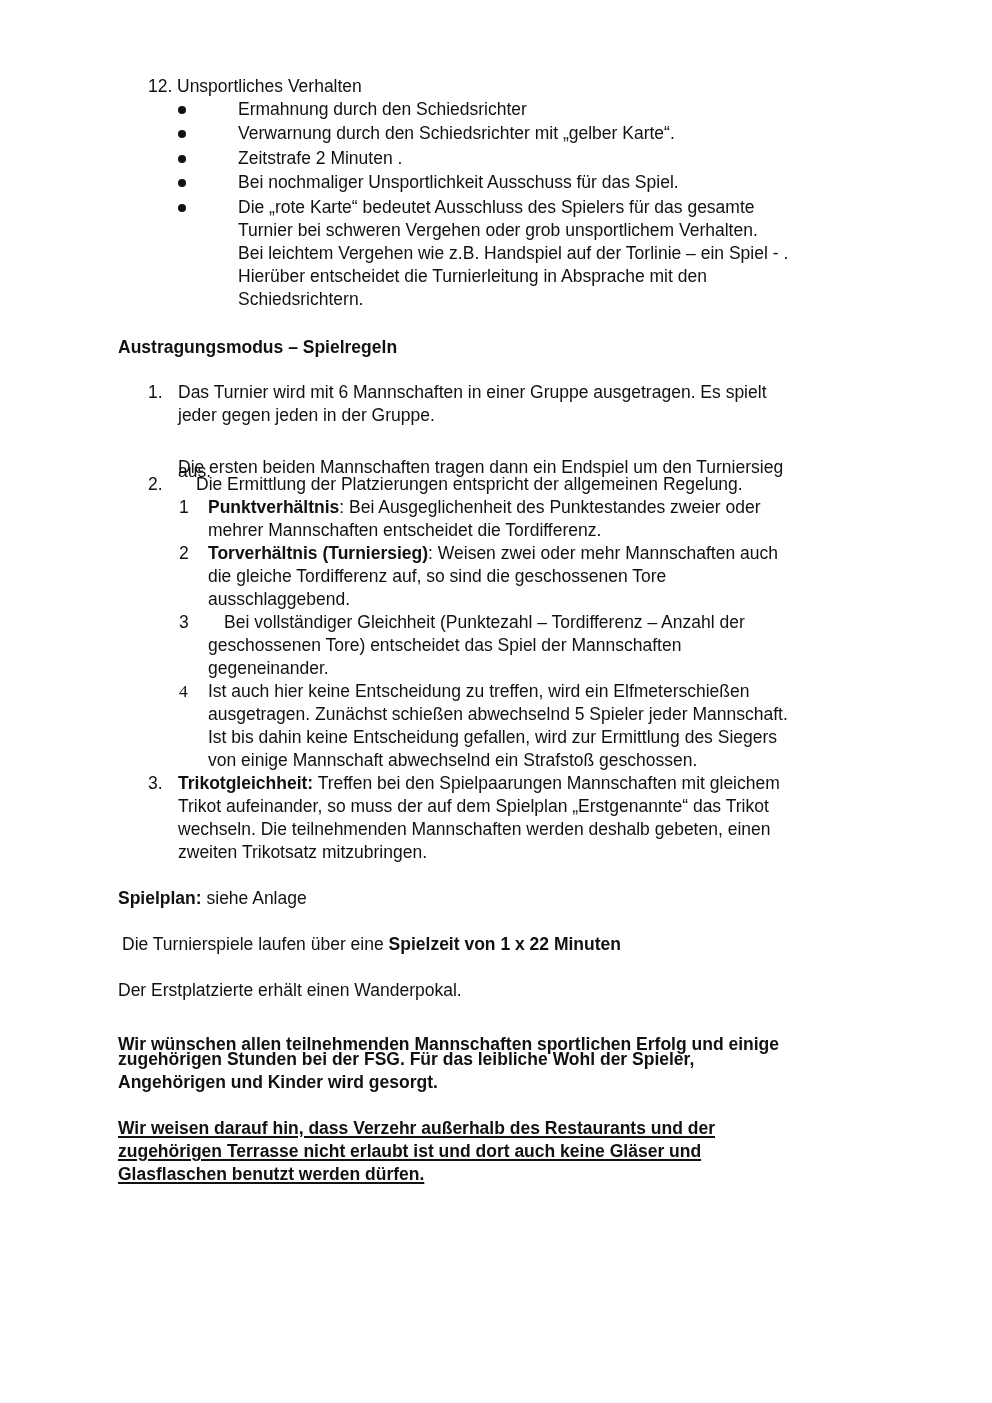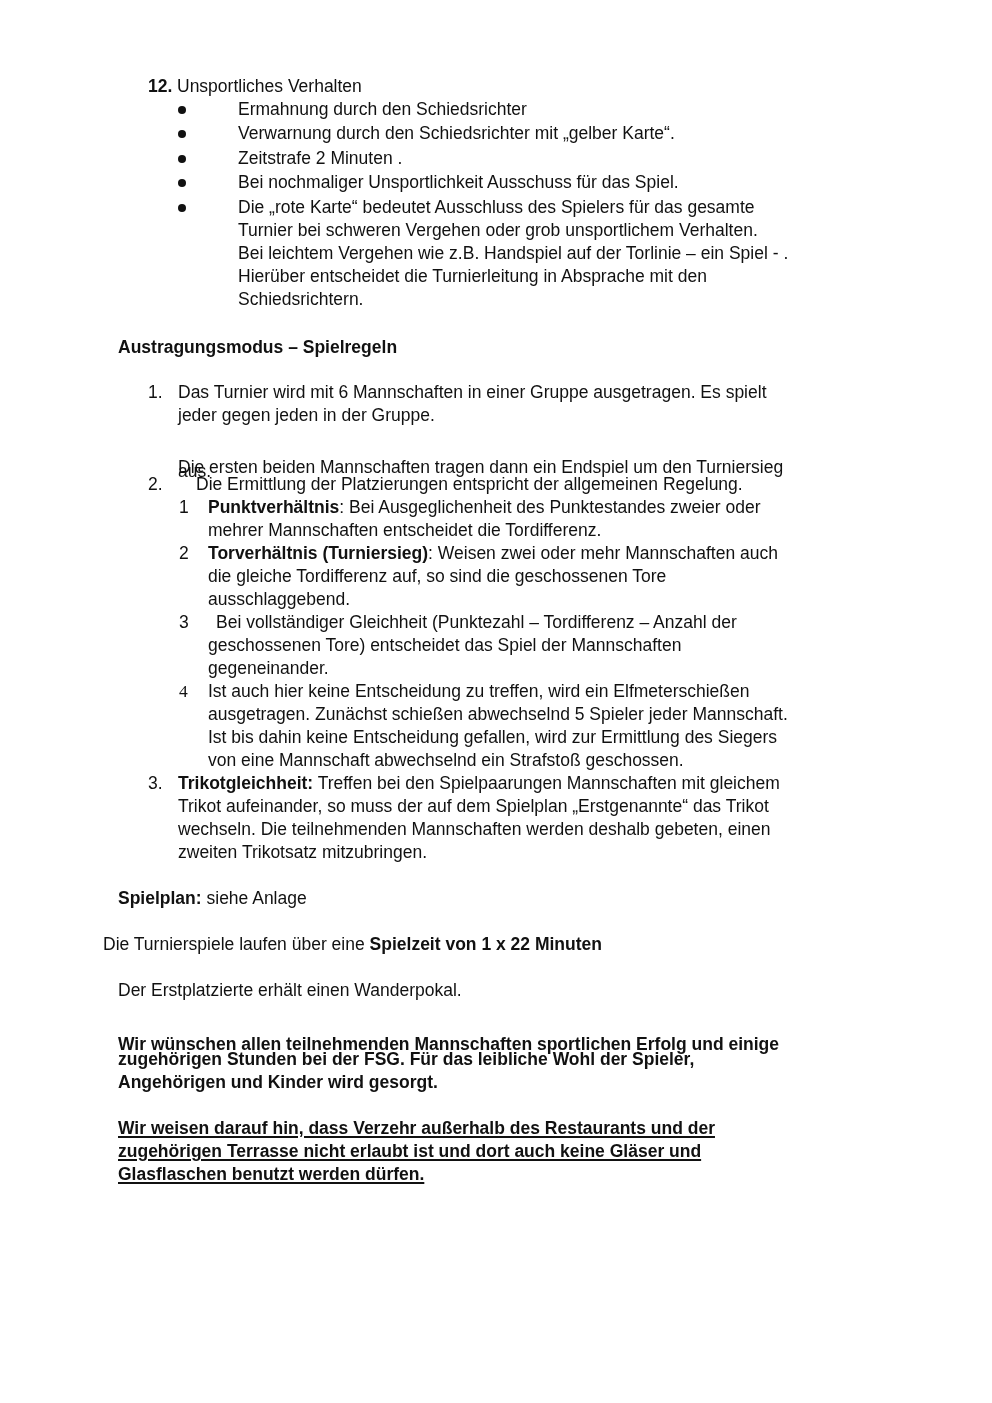--- a/index.html
+++ b/index.html
@@ -10,21 +10,21 @@
     .line { position: absolute; white-space: nowrap; line-height: 23px; }
     .b { font-weight: bold; }
     .u { text-decoration: underline; text-decoration-thickness: 2px; text-underline-offset: 2px; }
     .bullet { position: absolute; width: 8px; height: 8px; border-radius: 50%; background: #111; }
     .num-serif { font-family: "Liberation Serif", serif; }
   </style>
 </head>
 <body>
 
 <div>
-  <span class="line" style="left:148px;top:75px;font-weight:bold;">12.</span>
+  <span class="line" style="left:148px;top:75px;">12.</span>
   <span class="line" style="left:177px;top:75px;">Unsportliches Verhalten</span>
 
   <span class="bullet" style="left:178px;top:106px;"></span>
   <span class="line" style="left:238px;top:98px;">Ermahnung durch den Schiedsrichter</span>
 
   <span class="bullet" style="left:178px;top:130px;"></span>
   <span class="line" style="left:238px;top:122px;">Verwarnung durch den Schiedsrichter mit „gelber Karte“.</span>
 
   <span class="bullet" style="left:178px;top:155px;"></span>
   <span class="line" style="left:238px;top:147px;">Zeitstrafe 2 Minuten .</span>
@@ -57,42 +57,42 @@
   <span class="line" style="left:179px;top:496px;">1</span>
   <span class="line" style="left:208px;top:496px;"><span class="b">Punktverhältnis</span><span>: Bei Ausgeglichenheit des Punktestandes zweier oder</span></span>
   <span class="line" style="left:208px;top:519px;">mehrer Mannschaften entscheidet die Tordifferenz.</span>
 
   <span class="line" style="left:179px;top:542px;">2</span>
   <span class="line" style="left:208px;top:542px;"><span class="b">Torverhältnis (Turniersieg)</span><span>: Weisen zwei oder mehr Mannschaften auch</span></span>
   <span class="line" style="left:208px;top:565px;">die gleiche Tordifferenz auf, so sind die geschossenen Tore</span>
   <span class="line" style="left:208px;top:588px;">ausschlaggebend.</span>
 
   <span class="line" style="left:179px;top:611px;">3</span>
-  <span class="line" style="left:216px;top:611px;text-align:right;">Bei vollständiger Gleichheit (Punktezahl – Tordifferenz – Anzahl der</span>
+  <span class="line" style="left:224px;top:611px;text-align:right;">Bei vollständiger Gleichheit (Punktezahl – Tordifferenz – Anzahl der</span>
   <span class="line" style="left:208px;top:634px;">geschossenen Tore) entscheidet das Spiel der Mannschaften</span>
   <span class="line" style="left:208px;top:657px;">gegeneinander.</span>
 
   <span class="line num-serif" style="left:179px;top:680px;">4</span>
   <span class="line" style="left:208px;top:680px;">Ist auch hier keine Entscheidung zu treffen, wird ein Elfmeterschießen</span>
   <span class="line" style="left:208px;top:703px;">ausgetragen. Zunächst schießen abwechselnd 5 Spieler jeder Mannschaft.</span>
   <span class="line" style="left:208px;top:726px;">Ist bis dahin keine Entscheidung gefallen, wird zur Ermittlung des Siegers</span>
-  <span class="line" style="left:208px;top:749px;">von eine Mannschaft abwechselnd ein Strafstoß geschossen.</span>
+  <span class="line" style="left:208px;top:749px;">von einige Mannschaft abwechselnd ein Strafstoß geschossen.</span>
 </div>
 
 <div>
   <span class="line" style="left:148px;top:772px;">3.</span>
   <span class="line" style="left:178px;top:772px;"><span class="b">Trikotgleichheit:</span><span> Treffen bei den Spielpaarungen Mannschaften mit gleichem</span></span>
   <span class="line" style="left:178px;top:795px;">Trikot aufeinander, so muss der auf dem Spielplan „Erstgenannte“ das Trikot</span>
   <span class="line" style="left:178px;top:818px;">wechseln. Die teilnehmenden Mannschaften werden deshalb gebeten, einen</span>
   <span class="line" style="left:178px;top:841px;">zweiten Trikotsatz mitzubringen.</span>
 </div>
 
 <span class="line" style="left:118px;top:887px;"><span class="b">Spielplan:</span><span> siehe Anlage</span></span>
 
-<span class="line" style="left:103px;top:933px;"><span>Die Turnierspiele laufen über eine </span><span class="b">Spielzeit von 1 x 22 Minuten</span></span>
+<span class="line" style="left:122px;top:933px;"><span>Die Turnierspiele laufen über eine </span><span class="b">Spielzeit von 1 x 22 Minuten</span></span>
 
 <span class="line" style="left:118px;top:979px;">Der Erstplatzierte erhält einen Wanderpokal.</span>
 
 <div>
   <span class="line b" style="left:118px;top:1025px;margin-top:8px;">Wir wünschen allen teilnehmenden Mannschaften sportlichen Erfolg und einige</span>
   <span class="line b" style="left:118px;top:1048px;">zugehörigen Stunden bei der FSG. Für das leibliche Wohl der Spieler,</span>
   <span class="line b" style="left:118px;top:1071px;">Angehörigen und Kinder wird gesorgt.</span>
 </div>
 
 <div>

